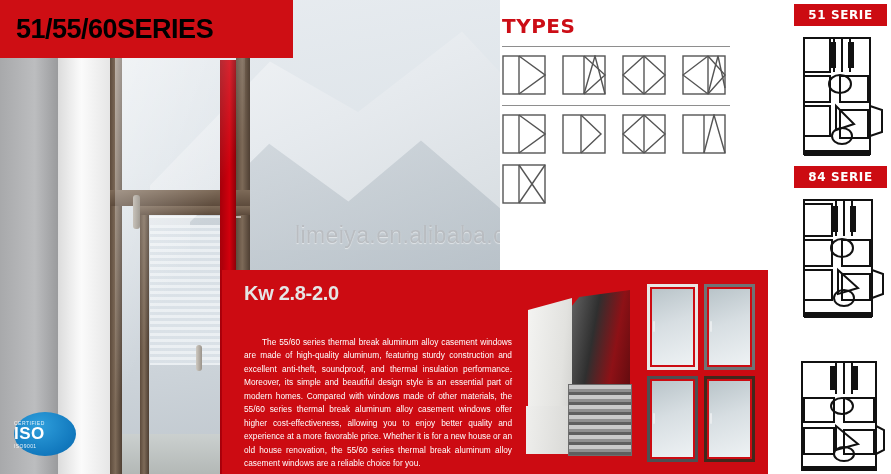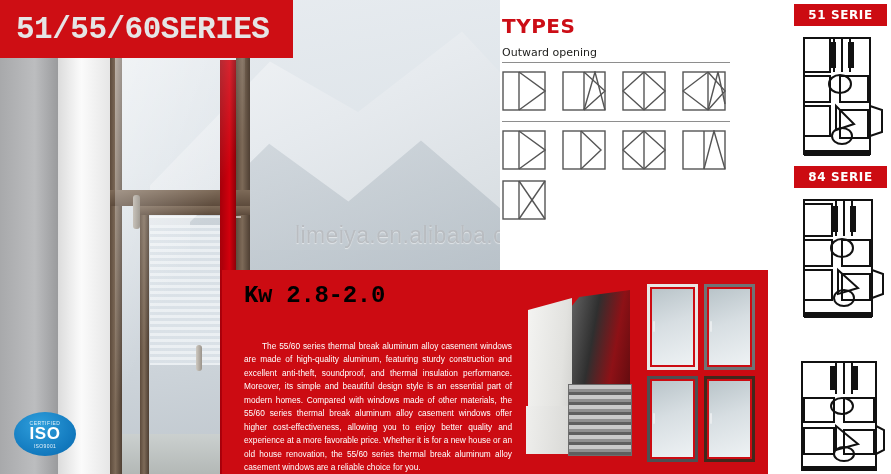--- a/index.html
+++ b/index.html
@@ -91,36 +91,36 @@
     position:absolute; left:115px; top:0px; width:130px; height:474px;
     background:linear-gradient(115deg,rgba(255,255,255,.55),rgba(255,255,255,0) 55%);
     pointer-events:none;
   }
 
   
   .iso {
     position:absolute; left:14px; top:412px; width:62px; height:44px;
     border-radius:50%;
     background:radial-gradient(ellipse at 40% 30%,#2f9fdc,#1178bd 70%,#0d69aa);
-    display:flex; flex-direction:column; align-items:center; justify-content:center;
+    display:flex; flex-direction:column; justify-content:center;
     color:#fff; z-index:9;
   }
   .iso-top { font-size:5px; letter-spacing:.5px; opacity:.85; margin-bottom:-1px; }
   .iso-main { font-size:17px; font-weight:bold; line-height:1; letter-spacing:.5px; }
   .iso-sub { font-size:5px; letter-spacing:.4px; margin-top:1px; opacity:.9; }
 
   
   .banner {
     position:absolute; left:0; top:0; width:293px; height:58px;
     background:#ce0e14; z-index:20;
     display:flex; align-items:center; padding-left:16px;
   }
   .banner-title {
-    color:#e5e5e5; font-size:31px; font-weight:bold; letter-spacing:-.5px;
-    font-family:Liberation Mono, monospace;
+    color:#000000; font-size:27px; font-weight:bold; letter-spacing:-.5px;
+    font-family:Liberation Sans, sans-serif;
   }
 
   
   .types {
     position:absolute; left:500px; top:0; width:290px; height:262px;
     background:#fff; padding:14px 10px 0 2px; z-index:15;
   }
   .types-title {
     color:#cc0d16; font-size:20px; font-weight:bold; letter-spacing:.5px;
     font-family:"DejaVu Sans", sans-serif; margin-bottom:8px;
@@ -134,22 +134,22 @@
   .sym { width:44px; height:40px; }
   .sym svg { display:block; }
 
   
   .panel {
     position:absolute; left:222px; top:270px; width:546px; height:204px;
     background:#cc0b12; z-index:18;
   }
   .panel-text { position:absolute; left:22px; top:12px; width:268px; }
   .kw {
-    color:#000000; font-size:24px; font-weight:bold; letter-spacing:-.3px;
-    margin-bottom:6px; font-family:Liberation Mono, monospace;
+    color:#e5e5e5; font-size:20px; font-weight:bold; letter-spacing:-.3px;
+    margin-bottom:6px; font-family:Liberation Sans, sans-serif;
   }
   .body-copy {
     color:#fff; font-size:8.3px; line-height:1.62; text-align:justify;
     text-indent:18px; font-family:"Liberation Sans", sans-serif;margin-top:31px;
   }
 
   
   .prod-corner {
     position:absolute; left:300px; top:18px; width:115px; height:172px;
   }
@@ -256,21 +256,20 @@
 
   <div class="banner">
     <span class="banner-title">51/55/60SERIES</span>
   </div>
 
   <div class="watermark">limeiya.en.alibaba.com</div>
 
   <div class="types">
     <div class="types-title">TYPES</div>
 
-    <div class="section-label">Outward opening</div>
     <div class="rule"></div>
     <div class="sym-row">
       <div class="sym">
         <svg width="44" height="40" viewBox="0 0 44 40">
             <rect x="1" y="1" width="42" height="38" fill="#fff" stroke="#555" stroke-width="1.4"></rect>
             <line x1="17" y1="1" x2="17" y2="39" stroke="#555" stroke-width="1.4"></line>
             <polyline points="17,1 43,20 17,39" fill="none" stroke="#555" stroke-width="1.4"></polyline>
           </svg>
       </div>
       <div class="sym">

